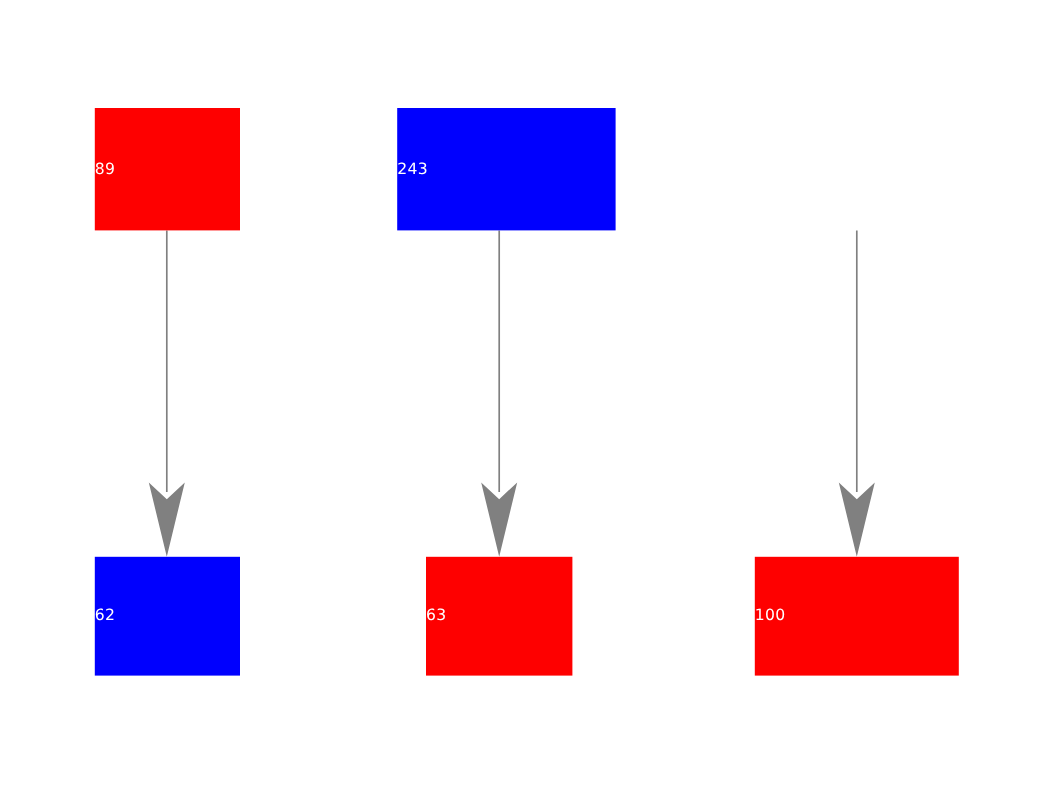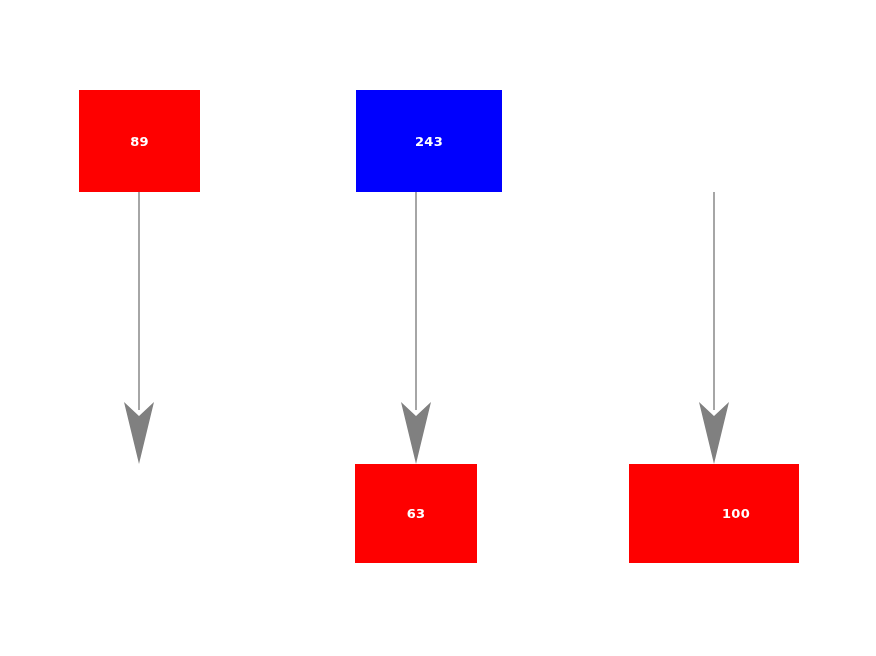--- a/index.html
+++ b/index.html
@@ -15,23 +15,22 @@
     position: relative;
     width: 876px;
     height: 656px;
     background: #ffffff;
     overflow: hidden;
   }
   .node {
     position: absolute;
     display: flex;
     align-items: center;
-    justify-content: center;
+    justify-content: flex-start;
     box-sizing: border-box;
-    font-weight: bold;
   }
   .node-label {
     color: #ffffff;
     font-family: "DejaVu Sans", sans-serif;
     font-size: 13px;
     line-height: 1;
     letter-spacing: 0.3px;
     user-select: none;
     text-align: center;
   }
@@ -64,27 +63,30 @@
     <g>
       <line x1="714" y1="192" x2="714" y2="410" stroke="#808080" stroke-width="1.4"></line>
       <path d="M 714 464 L 699 402 L 714 416 L 729 402 Z" fill="#808080"></path>
     </g>
   </svg>
 
   <div class="node" style="left:79px; top:90px; width:121px; height:102px; background:#fe0000;">
     <span class="node-label">89</span>
   </div>
 
-  <div class="node" style="left:331px; top:90px; width:146px; height:102px; background:#0000fe;margin-left:25px;">
+  <div class="node" style="left:331px; top:90px; width:182px; height:102px; background:#0000fe;">
     <span class="node-label">243</span>
   </div>
 
 
+  <div class="node" style="left:79px; top:464px; width:121px; height:99px; background:#0000fe;">
+    <span class="node-label">62</span>
+  </div>
 
   <div class="node" style="left:355px; top:464px; width:122px; height:99px; background:#fe0000;">
     <span class="node-label">63</span>
   </div>
 
-  <div class="node" style="left:629px; top:464px; width:170px; height:99px; background:#fe0000;padding-left:44px;">
+  <div class="node" style="left:629px; top:464px; width:170px; height:99px; background:#fe0000;">
     <span class="node-label">100</span>
   </div>
 
 </div>
 
 </body></html>

